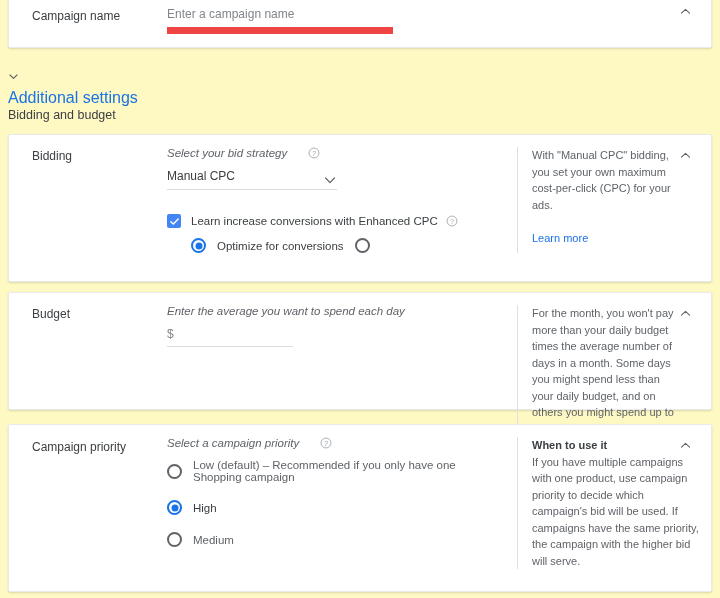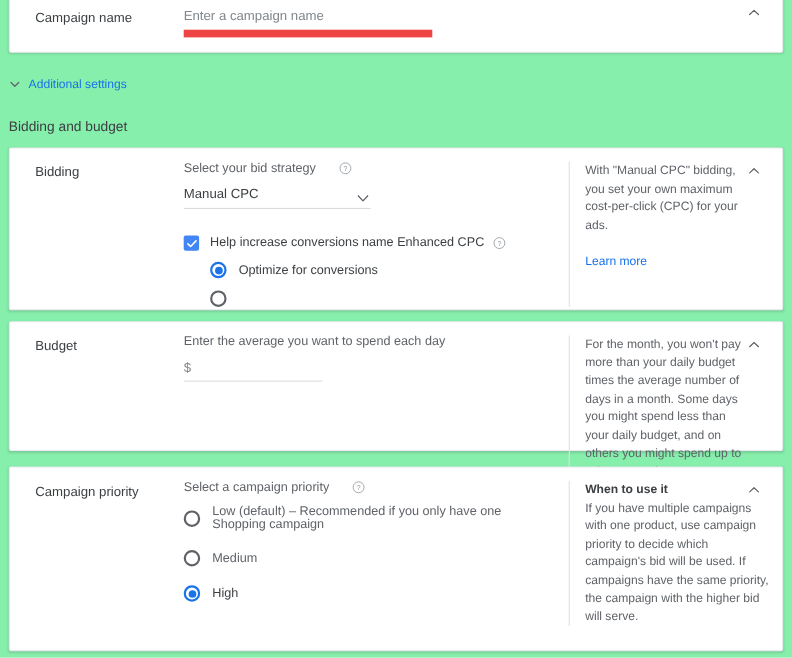--- a/index.html
+++ b/index.html
@@ -10,21 +10,21 @@
     background: #f1f3f4;
     font-family: "Liberation Sans", sans-serif;
     -webkit-font-smoothing: antialiased;
     overflow: hidden;
   }
 
   .page {
     position: relative;
     width: 720px;
     height: 598px;
-    background: #86efac;
+    background: #fef9c3;
   }
 
   
   .card {
     position: absolute;
     left: 8px;
     width: 704px;
     background: #ffffff;
     border: 1px solid #e8eaed;
     border-radius: 2px;
@@ -88,22 +88,23 @@
 
   
   .additional-settings {
     position: absolute;
     top: 71px;
     left: 8px;
     display: flex;
     align-items: flex-start;
     gap: 7px;
     color: #1a73e8;
-    font-size: 11px;
-    cursor: pointer;
+    font-size: 16px;
+    cursor: pointer;
+    flex-direction: column;
   }
   .additional-settings .chev { display: flex; align-items: center; }
 
   
   .section-heading {
     position: absolute;
     top: 108px;
     left: 8px;
     font-size: 12.5px;
     color: #3c4043;
@@ -113,20 +114,21 @@
   
   #card-bidding { top: 134px; height: 148px; padding-top: 12px; }
 
   .field-label {
     font-size: 11.5px;
     color: #5f6368;
     display: flex;
     align-items: center;
     gap: 21px;
     margin-bottom: 10px;
+    font-style: italic;
   }
 
   .select-field {
     position: relative;
     width: 170px;
     border-bottom: 1px solid #dadce0;
     padding-bottom: 6px;
     font-size: 12px;
     color: #3c4043;
     cursor: pointer;
@@ -185,21 +187,21 @@
     position: absolute;
     left: 50%; top: 50%;
     transform: translate(-50%, -50%);
     width: 7px; height: 7px;
     border-radius: 50%;
     background: #1a73e8;
   }
   .radio-label { font-size: 11.5px; color: #3c4043; }
   .radio-label.muted { color: #5f6368; }
 
-  .radio-group-indent { margin-left: 24px; margin-top: 10px; display: flex; flex-direction: column; gap: 11px; }
+  .radio-group-indent { margin-left: 24px; margin-top: 10px; display: flex; flex-direction: row; gap: 11px; }
   .radio-group { margin-top: 0; display: flex; flex-direction: column; gap: 17px; }
 
   
   #card-budget { top: 292px; height: 118px; padding-top: 12px; }
   .budget-input {
     width: 126px;
     border-bottom: 1px solid #dadce0;
     padding-bottom: 5px;
     font-size: 12px;
     color: #80868b;
@@ -280,21 +282,21 @@
           </span>
         </div>
 
         <div class="checkbox-row">
           <span class="checkbox">
             <svg width="11" height="11" viewBox="0 0 12 12" aria-hidden="true">
               <path d="M2 6.2 L4.7 8.8 L10 3.2" fill="none" stroke="#ffffff" stroke-width="1.6" stroke-linecap="round" stroke-linejoin="round"></path>
             </svg>
           </span>
           <span class="checkbox-label">
-            <span>Help increase conversions name Enhanced CPC</span>
+            <span>Learn increase conversions with Enhanced CPC</span>
             <span class="help-icon">
               <svg width="12" height="12" viewBox="0 0 16 16" aria-hidden="true">
                 <circle cx="8" cy="8" r="6.6" fill="none" stroke="#9aa0a6" stroke-width="1.1"></circle>
                 <text x="8" y="11.4" text-anchor="middle" font-size="8.5" fill="#9aa0a6" font-family="Liberation Sans, sans-serif">?</text>
               </svg>
             </span>
           </span>
         </div>
 
         <div class="radio-group-indent">
@@ -357,26 +359,26 @@
             </svg>
           </span>
         </div>
 
         <div class="radio-group">
           <div class="radio-row">
             <span class="radio"></span>
             <span class="radio-label muted">Low (default) – Recommended if you only have one Shopping campaign</span>
           </div>
           <div class="radio-row">
+            <span class="radio checked"></span>
+            <span class="radio-label">High</span>
+          </div>
+          <div class="radio-row">
             <span class="radio"></span>
             <span class="radio-label muted">Medium</span>
-          </div>
-          <div class="radio-row">
-            <span class="radio checked"></span>
-            <span class="radio-label">High</span>
           </div>
         </div>
       </div>
 
       <div class="row-aside">
         <span class="aside-title">When to use it</span>
         <span>If you have multiple campaigns with one product, use campaign priority to decide which campaign's bid will be used. If campaigns have the same priority, the campaign with the higher bid will serve.</span>
       </div>
     </div>
   </div>

